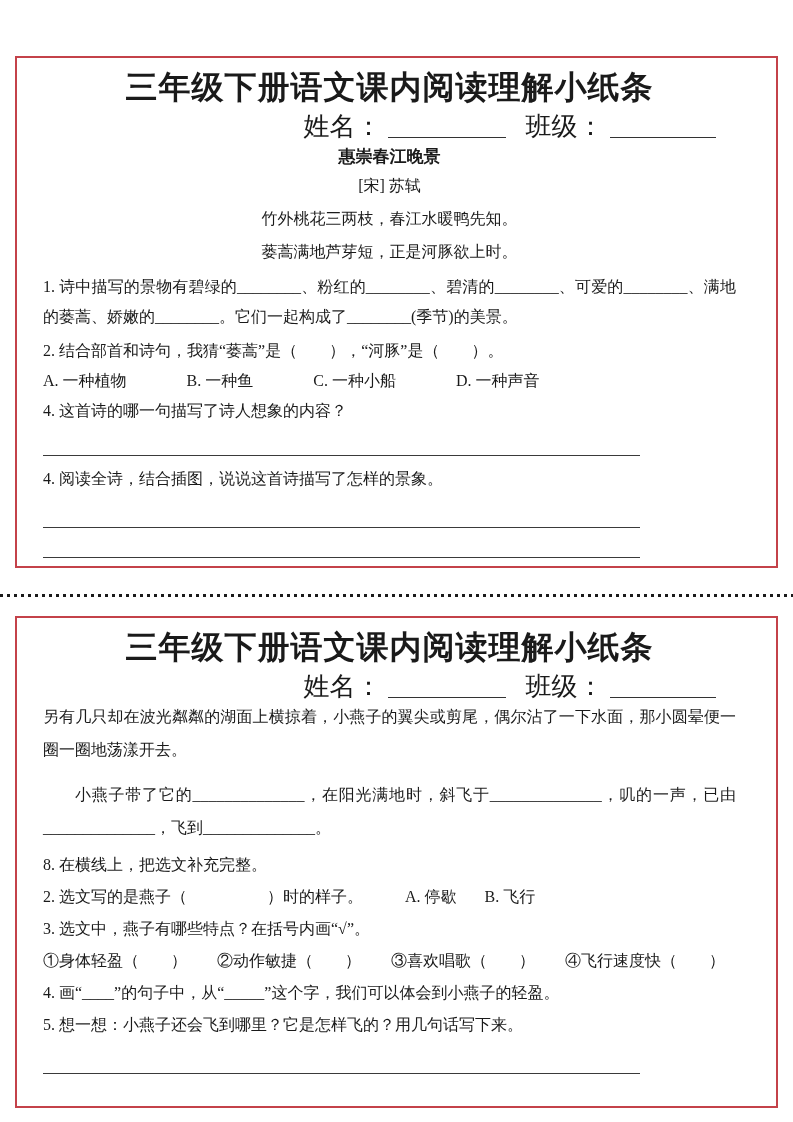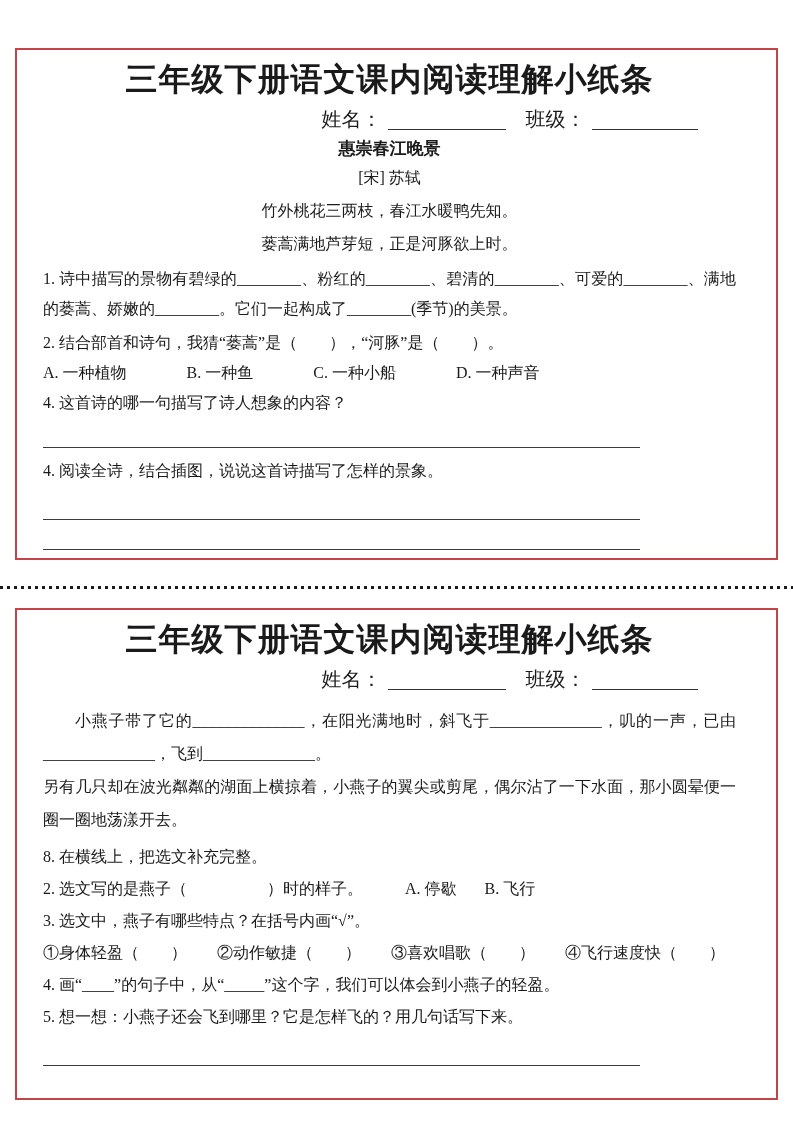--- a/index.html
+++ b/index.html
@@ -10,21 +10,21 @@
   *{box-sizing:border-box;}
   html,body{margin:0;padding:0;}
   body{
     width:793px;height:1122px;
     background:#ffffff;
     color:var(--ink);
     font-family:"Liberation Serif","DejaVu Serif",serif;
   }
   .page{padding-top:44px;}
   .sheet{
-    margin:4px 15px;
+    margin:12px 15px;
     border:2px solid var(--red);
     padding:4px 40px 8px 26px;
     background:#ffffff;
     overflow:hidden;
   }
   .sheet-1{height:512px;}
   .sheet-2{height:492px;}
   .divider{
     height:3px;
     margin:26px 0 19px 0;
@@ -38,21 +38,21 @@
     letter-spacing:1px;
     text-align:center;
     margin:4px 0 0 0;
   }
   .name-row{
     display:flex;
     justify-content:center;
     align-items:flex-end;
     margin:6px 0 0 240px;
     height:26px;
-    font-size:20px;
+    font-size:26px;
     line-height:26px;
     white-space:nowrap;
   }
   .u-blank{
     display:inline-block;
     border-bottom:1.5px solid #333;
     height:22px;
   }
   .u-blank.name{width:118px;margin:0 6px 2px 6px;}
   .u-blank.cls{width:106px;margin:0 0 2px 6px;}
@@ -166,22 +166,22 @@
   <section class="sheet sheet-2">
     <h1 class="sheet-title">三年级下册语文课内阅读理解小纸条</h1>
 
     <div class="name-row">
       <span>姓名：</span>
       <span class="u-blank name"></span>
       <span class="cls-label">班级：</span>
       <span class="u-blank cls"></span>
     </div>
 
+    <p class="passage">另有几只却在波光粼粼的湖面上横掠着，小燕子的翼尖或剪尾，偶尔沾了一下水面，那小圆晕便一圈一圈地荡漾开去。</p>
     <p class="passage first">小燕子带了它的______________，在阳光满地时，斜飞于______________，叽的一声，已由______________，飞到______________。</p>
-    <p class="passage">另有几只却在波光粼粼的湖面上横掠着，小燕子的翼尖或剪尾，偶尔沾了一下水面，那小圆晕便一圈一圈地荡漾开去。</p>
 
     <p class="q mt6">8. 在横线上，把选文补充完整。</p>
 
     <div class="inline-q-row mt2">
       <span>2. 选文写的是燕子（　　　　　）时的样子。</span>
       <span class="opt-a">A. 停歇</span>
       <span class="opt-b">B. 飞行</span>
     </div>
 
     <p class="q mt2">3. 选文中，燕子有哪些特点？在括号内画“√”。</p>

